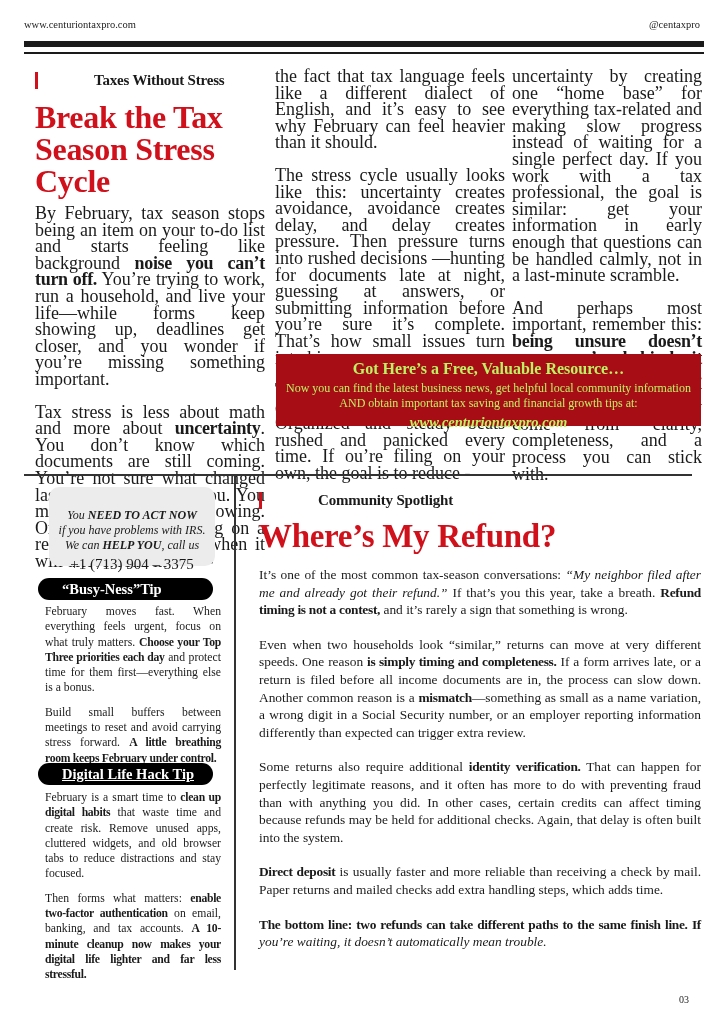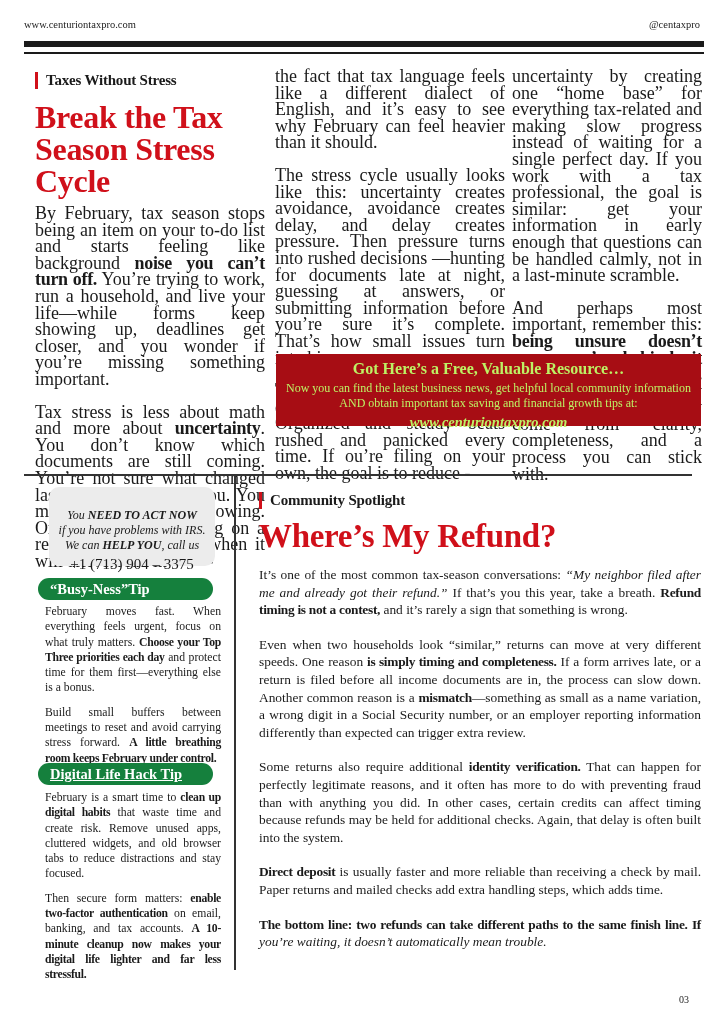--- a/index.html
+++ b/index.html
@@ -4,21 +4,21 @@
 <style>
   * { box-sizing: border-box; margin: 0; padding: 0; }
   html, body { width: 724px; height: 1024px; background: #ffffff; overflow: hidden; }
   body { font-family: "Liberation Serif", "DejaVu Serif", serif; color: #1a1a1a; position: relative; }
   .abs { position: absolute; }
   .hdr-url { left: 24px; top: 19px; font-size: 10.5px; color: #222; }
   .hdr-handle { right: 24px; top: 19px; font-size: 10.5px; color: #222; }
   .rule-thick { left: 24px; top: 41px; width: 680px; height: 6px; background: #1a1a1a; }
   .rule-thin { left: 24px; top: 52px; width: 680px; height: 2px; background: #1a1a1a; }
 
-  .kicker { font-weight: bold; font-size: 15px; color: #1a1a1a; display: flex; align-items: center; letter-spacing: -0.2px; }
+  .kicker { font-weight: bold; font-size: 15px; color: #1a1a1a; display: flex; align-items: center; letter-spacing: -0.2px; gap: 48px; }
   .kicker .bar { display: inline-block; width: 3px; height: 17px; background: #d0101a; margin-right: 8px; }
 
   .title1 { left: 35px; top: 101px; width: 240px; font-size: 32px; line-height: 32px; font-weight: bold; color: #d0101a; letter-spacing: -0.3px; }
 
   .body { font-size: 18px; line-height: 16.6px; text-align: justify; }
   .body p { margin-bottom: 16px; }
   .body b { font-weight: bold; letter-spacing: -0.3px; }
 
   .col1 { left: 35px; top: 205px; width: 230px; }
   .col2 { left: 275px; top: 68px; width: 230px; }
@@ -30,21 +30,21 @@
   .promo .pu { font-size: 14.5px; font-weight: bold; font-style: italic; margin-top: 3px; }
 
   .mid-rule { left: 24px; top: 474px; width: 668px; height: 2px; background: #333; }
   .v-rule { left: 234px; top: 474px; width: 2px; height: 496px; background: #333; }
 
   .call-box { left: 49px; top: 487px; width: 166px; height: 79px; background: #ececec; border-radius: 10px; text-align: center; padding-top: 21px; }
   .call-box .cl { font-size: 12px; line-height: 15px; font-style: italic; }
   .call-box .cl b { font-weight: bold; }
   .call-box .phone { font-size: 15px; line-height: 18px; margin-top: 2px; }
 
-  .pill { background: #15803d; color: #fff; font-weight: bold; font-size: 14.5px; border-radius: 12px; height: 22px; line-height: 22px; padding-left: 12px; width: 175px; }
+  .pill { background: #000000; color: #fff; font-weight: bold; font-size: 14.5px; border-radius: 12px; height: 22px; line-height: 22px; padding-left: 24px; width: 175px; }
   .pill1 { left: 38px; top: 578px; }
   .pill2 { left: 38px; top: 763px; text-decoration: underline; }
 
   .side { font-size: 11.7px; line-height: 15.3px; text-align: justify; width: 176px; }
   .side p { margin-bottom: 9px; }
   .side b { letter-spacing: -0.3px; }
   .side1 { left: 45px; top: 604px; }
   .side2 { left: 45px; top: 790px; }
 
   .kicker2 { left: 259px; top: 492px; }
@@ -104,21 +104,21 @@
 
 <div class="abs pill pill1">“Busy-Ness”Tip</div>
 <div class="abs side side1">
   <p><span>February moves fast. When everything feels urgent, focus on what truly matters. </span><b>Choose your Top Three priorities each day</b><span> and protect time for them first—everything else is a bonus.</span></p>
   <p><span>Build small buffers between meetings to reset and avoid carrying stress forward. </span><b>A little breathing room keeps February under control.</b></p>
 </div>
 
 <div class="abs pill pill2">Digital Life Hack Tip</div>
 <div class="abs side side2">
   <p><span>February is a smart time to </span><b>clean up digital habits</b><span> that waste time and create risk. Remove unused apps, cluttered widgets, and old browser tabs to reduce distractions and stay focused.</span></p>
-  <p><span>Then secure form matters: </span><b>enable two-factor authentication</b><span> on email, banking, and tax accounts. </span><b>A 10-minute cleanup now makes your digital life lighter and far less stressful.</b></p>
+  <p><span>Then forms what matters: </span><b>enable two-factor authentication</b><span> on email, banking, and tax accounts. </span><b>A 10-minute cleanup now makes your digital life lighter and far less stressful.</b></p>
 </div>
 
 <div class="abs kicker kicker2">
   <span class="bar"></span>
   <span>Community Spotlight</span>
 </div>
 <div class="abs title2">Where’s My Refund?</div>
 
 <div class="abs main">
   <p><span>It’s one of the most common tax-season conversations: </span><i>“My neighbor filed after me and already got their refund.”</i><span> If that’s you this year, take a breath. </span><b>Refund timing is not a contest,</b><span> and it’s rarely a sign that something is wrong.</span></p>

